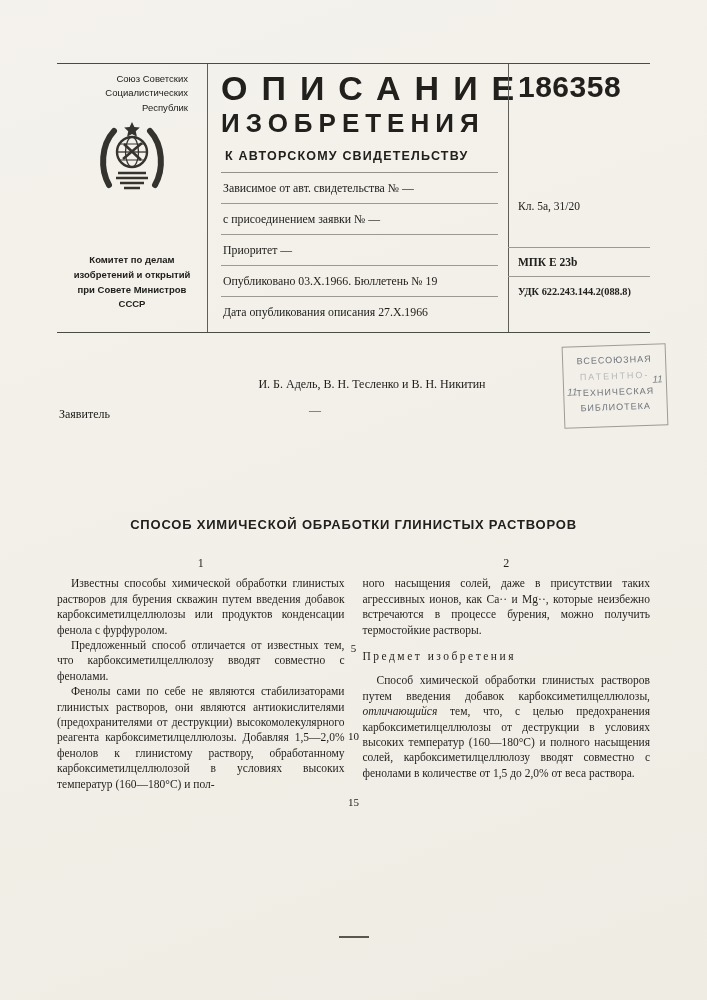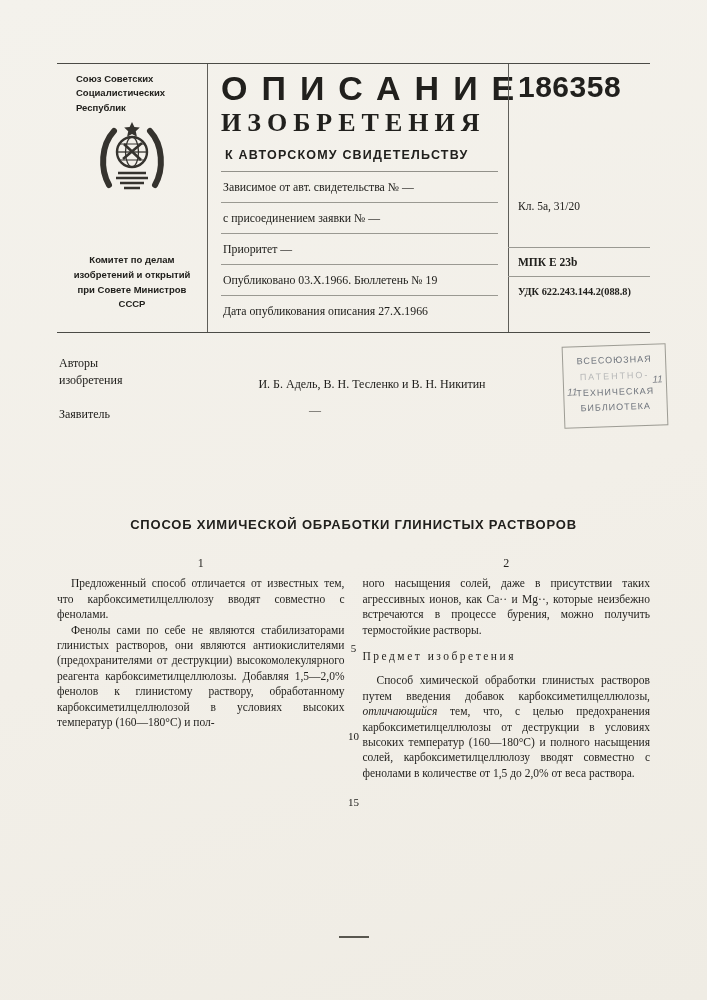--- a/index.html
+++ b/index.html
@@ -20,27 +20,27 @@
     height:268px;
     border-top:1.5px solid #4b4b46;
     border-bottom:1.5px solid #4b4b46;
     display:flex;
   }
   .vline{position:absolute;top:0;bottom:0;width:1px;background:#5f5e59;}
   .vline-1{left:150px;}
   .vline-2{left:451px;}
 
   .col-left{width:150px;box-sizing:border-box;display:flex;flex-direction:column;align-items:center;padding-top:8px;}
-  .union{font-family:"Liberation Sans",sans-serif;font-weight:bold;font-size:9.5px;line-height:1.5;text-align:left;width:112px;}
+  .union{font-family:"Liberation Sans",sans-serif;font-weight:normal;font-size:9.5px;line-height:1.5;text-align:right;width:112px;}
   .emblem{margin-top:6px;line-height:0;}
   .committee{margin-top:auto;margin-bottom:20px;font-family:"Liberation Sans",sans-serif;font-weight:bold;font-size:9.5px;line-height:1.55;text-align:center;width:126px;}
 
   .col-mid{width:301px;box-sizing:border-box;padding:0 10px 0 14px;}
   .t1{font-family:"Liberation Sans",sans-serif;font-weight:bold;font-size:34px;letter-spacing:14px;padding-top:5px;white-space:nowrap;}
-  .t2{font-family:Liberation Serif, serif;font-weight:bold;font-size:26px;letter-spacing:6px;white-space:nowrap;}
+  .t2{font-family:Liberation Sans, sans-serif;font-weight:bold;font-size:26px;letter-spacing:6px;white-space:nowrap;}
   .sub{font-family:"Liberation Sans",sans-serif;font-weight:bold;font-size:12.5px;letter-spacing:1.2px;padding:10px 0 9px 4px;border-bottom:1px solid #92918a;}
   .mrow{font-size:11.8px;padding:8px 0 7px 2px;border-bottom:1px solid #9a9992;}
   .mrow.last{border-bottom:none;font-family:Liberation Serif, serif;}
 
   .col-right{width:142px;position:relative;box-sizing:border-box;padding-left:10px;}
   .patent-number{font-family:"Liberation Sans",sans-serif;font-weight:bold;font-size:30px;letter-spacing:.5px;padding-top:6px;}
   .code{position:absolute;left:10px;font-size:11.5px;white-space:nowrap;}
   .class-code{top:136px;text-align:center;}
   .mpk-code{top:192px;font-weight:bold;}
   .udk-code{top:222px;font-weight:bold;font-size:10.3px;}
@@ -128,21 +128,20 @@
       <div class="patent-number">186358</div>
       <div class="code class-code">Кл. 5а, 31/20</div>
       <div class="rsep rsep-1"></div>
       <div class="code mpk-code">МПК E 23b</div>
       <div class="rsep rsep-2"></div>
       <div class="code udk-code">УДК 622.243.144.2(088.8)</div>
     </div>
   </div>
 
   <div class="authors">
-    <div class="a-label">Авторы изобретения</div>
     <div class="a-names">И. Б. Адель, В. Н. Тесленко и В. Н. Никитин</div>
     <div class="a-applicant">Заявитель</div>
     <div class="a-dash">—</div>
     <div class="stamp">
       <div class="s1">ВСЕСОЮЗНАЯ</div>
       <div class="s2">ПАТЕНТНО-</div>
       <div class="s3">ТЕХНИЧЕСКАЯ</div>
       <div class="s4">БИБЛИОТЕКА</div>
       <div class="smark sml">11</div>
       <div class="smark smr">11</div>
@@ -151,20 +150,21 @@
 
   <div class="doc-title">СПОСОБ ХИМИЧЕСКОЙ ОБРАБОТКИ ГЛИНИСТЫХ РАСТВОРОВ</div>
 
   <div class="body-cols">
     <div class="marker m5">5</div>
     <div class="marker m10">10</div>
     <div class="marker m15">15</div>
 
     <div class="tcol">
       <div class="colnum">1</div>
+      <p class="indent">Известны способы химической обработки глинистых растворов для бурения скважин путем введения добавок карбоксиметилцеллюлозы или продуктов конденсации фенола с фурфуролом.</p>
       <p class="indent">Предложенный способ отличается от известных тем, что карбоксиметилцеллюлозу вводят совместно с фенолами.</p>
       <p class="indent">Фенолы сами по себе не являются стабилизаторами глинистых растворов, они являются антиокислителями (предохранителями от деструкции) высокомолекулярного реагента карбоксиметилцеллюлозы. Добавляя 1,5—2,0% фенолов к глинистому раствору, обработанному карбоксиметилцеллюлозой в условиях высоких температур (160—180°С) и пол-</p>
     </div>
 
     <div class="tcol">
       <div class="colnum">2</div>
       <p>ного насыщения солей, даже в присутствии таких агрессивных ионов, как Ca·· и Mg··, которые неизбежно встречаются в процессе бурения, можно получить термостойкие растворы.</p>
       <div class="claim-head">Предмет изобретения</div>
       <p class="indent"><span>Способ химической обработки глинистых растворов путем введения добавок карбоксиметилцеллюлозы, </span><i>отличающийся</i><span> тем, что, с целью предохранения карбоксиметилцеллюлозы от деструкции в условиях высоких температур (160—180°С) и полного насыщения солей, карбоксиметилцеллюлозу вводят совместно с фенолами в количестве от 1,5 до 2,0% от веса раствора.</span></p>
     </div>

